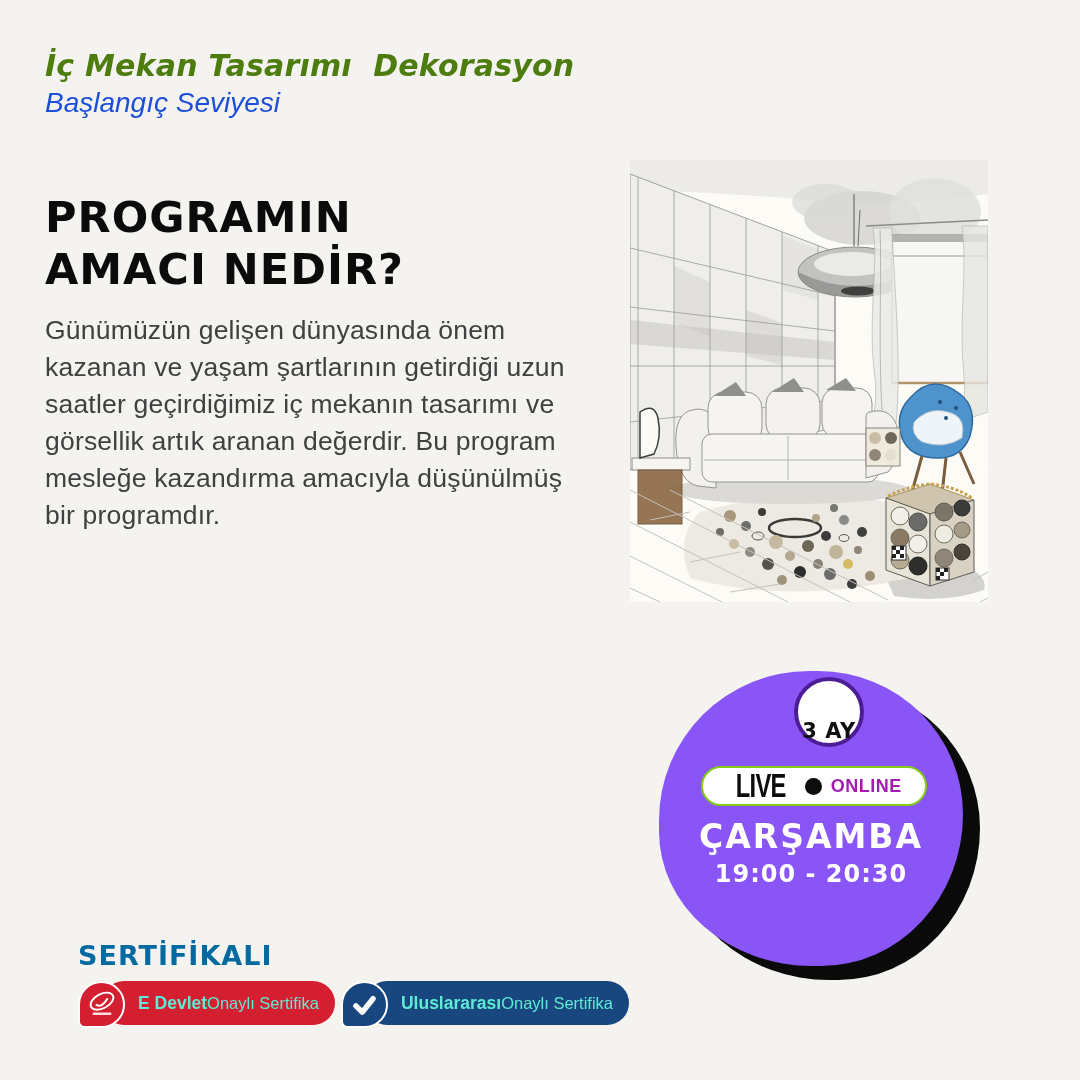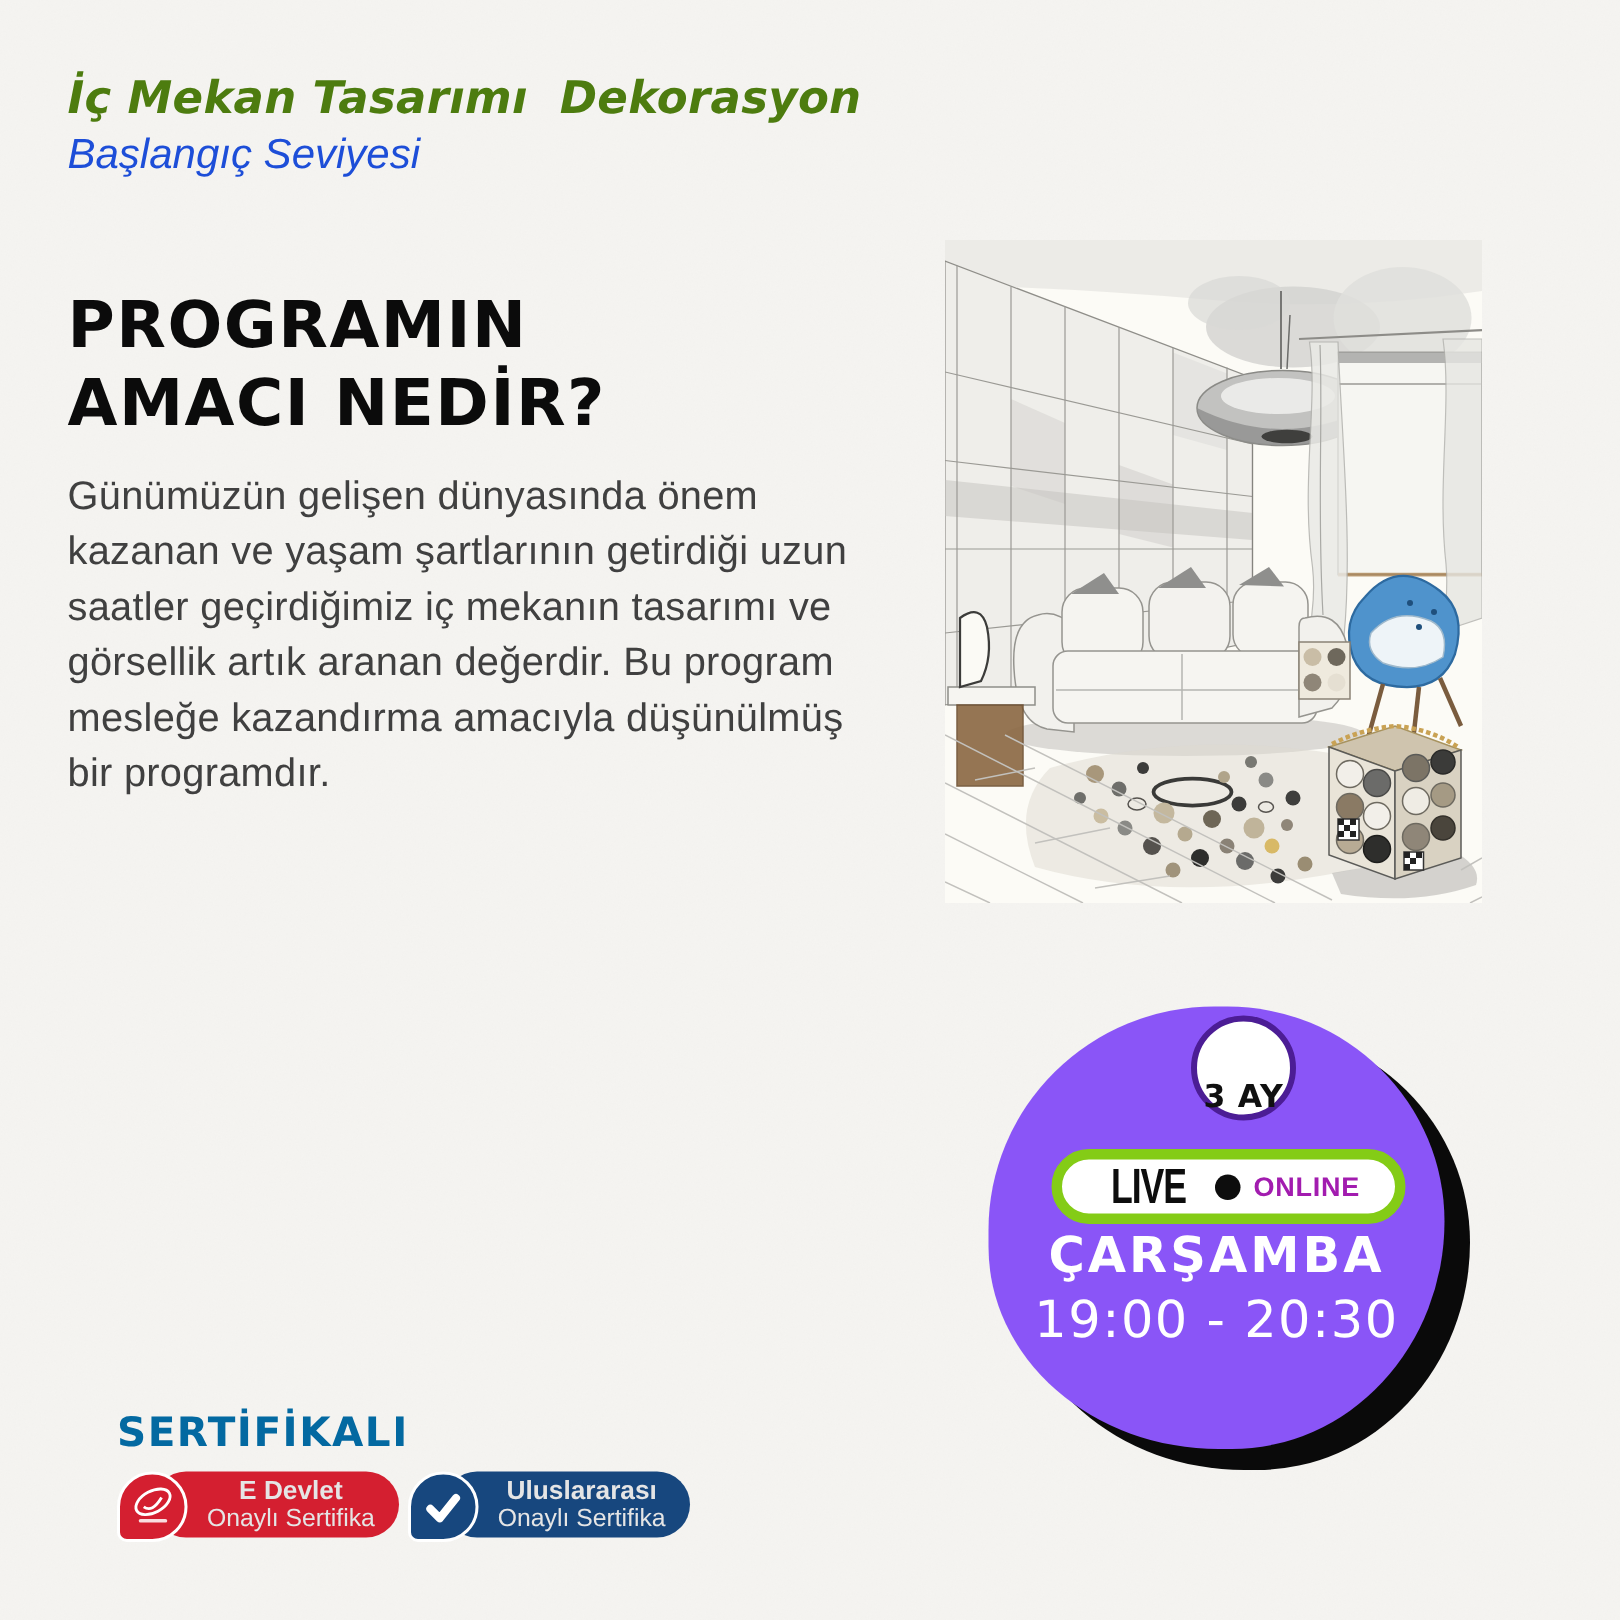--- a/index.html
+++ b/index.html
@@ -53,52 +53,52 @@
   .duration-circle{
     position:absolute;left:135px;top:6px;width:62px;height:62px;
     background:#fff;border:4px solid #4c1d95;border-radius:50%;
     display:flex;align-items:flex-end;justify-content:center;
   }
   .duration-circle span{
     font-family:"DejaVu Sans",sans-serif;font-weight:800;font-size:21px;color:#101010;letter-spacing:.5px;
   }
   .live-pill{
     position:absolute;left:42px;top:95px;width:222px;height:36px;
-    background:#fff;border:7px solid #84cc16;border-radius:26px;
+    background:#fff;border:2px solid #84cc16;border-radius:26px;
     display:flex;align-items:center;justify-content:center;gap:9px;
   }
   .live-word{
     font-family:"Liberation Sans",sans-serif;font-weight:700;font-size:33px;color:#0d0d0d;
     transform:scaleX(.72);transform-origin:center;letter-spacing:-1px;
   }
   .live-dot{width:17px;height:17px;border-radius:50%;background:#0d0d0d;}
   .online-word{
     font-family:Liberation Sans, sans-serif;font-weight:800;font-size:18px;color:#a21caf;letter-spacing:.5px;
   }
   .blob-day{
     position:absolute;left:0;top:146px;width:100%;text-align:center;
     font-family:"DejaVu Sans",sans-serif;font-weight:800;font-size:33px;color:#fff;letter-spacing:2px;
   }
   .blob-time{
     position:absolute;left:0;top:189px;width:100%;text-align:center;
-    font-family:"DejaVu Sans",sans-serif;font-weight:400;font-size:34px;color:#fff;letter-spacing:1px;
+    font-family:"DejaVu Sans",sans-serif;font-weight:700;font-size:24px;color:#fff;letter-spacing:1px;
   }
 
   
   .certs{position:absolute;left:78px;top:940px;width:366px;}
   .certs-heading{
     text-align:left;
     font-family:"DejaVu Sans",sans-serif;font-weight:800;font-size:27px;letter-spacing:1px;color:#0369a1;
   }
   .badges{display:flex;gap:6px;margin-top:10px;}
   .badge{position:relative;height:50px;flex:0 0 auto;}
   .badge-pill{
     margin-left:24px;height:44px;border-radius:23px;
-    display:flex;flex-direction:column;align-items:center;justify-content:center;
-    padding:0 16px 0 36px;color:#e5e5e5;
+    display:flex;flex-direction:row;align-items:center;justify-content:center;
+    padding:0 16px 0 36px;color:#5eead4;
   }
   .badge-pill .l1{font-weight:700;font-size:17.5px;line-height:19px;}
   .badge-pill .l2{font-weight:400;font-size:16.5px;line-height:19px;text-align:center;}
   .badge-circle{
     position:absolute;left:0;top:0;width:47px;height:47px;z-index:2;
     border:2.5px solid #fff;
     border-radius:50% 50% 50% 14%;
     display:flex;align-items:center;justify-content:center;box-sizing:border-box;
   }
   .badge-red .badge-pill,.badge-red .badge-circle{background:#d41f30;}

